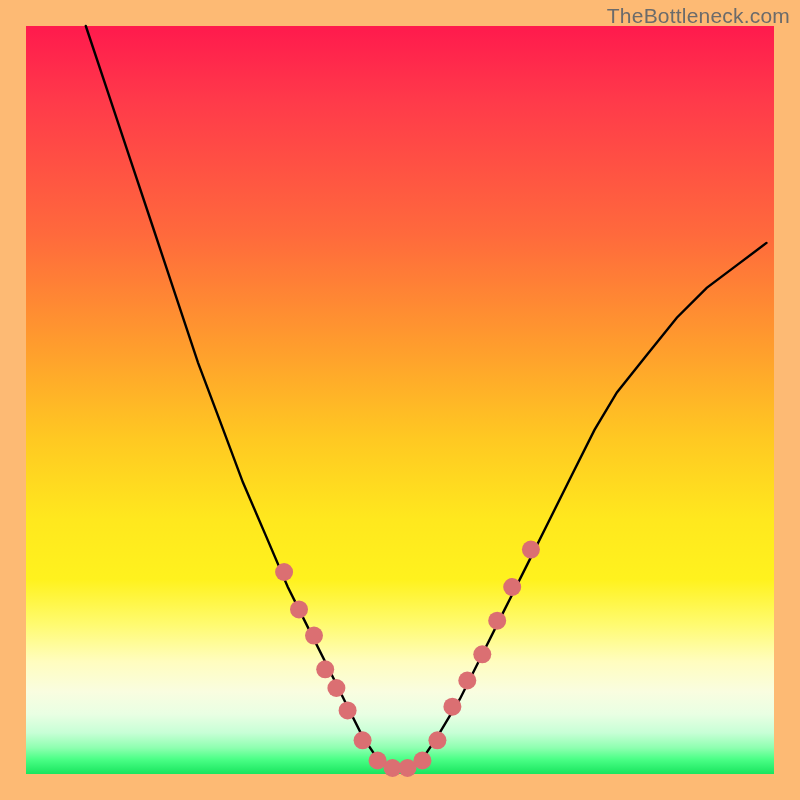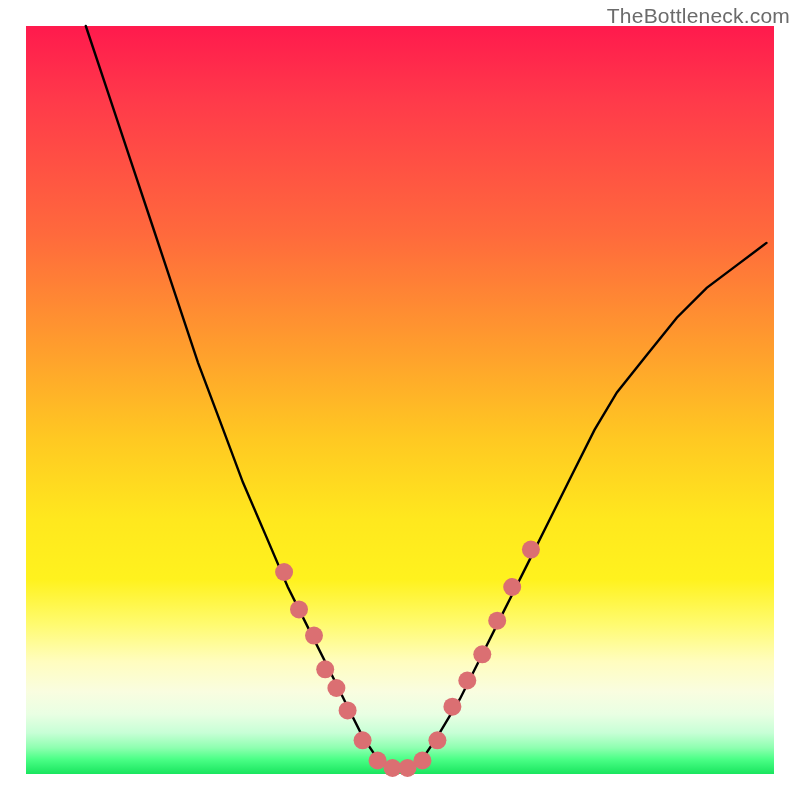--- a/index.html
+++ b/index.html
@@ -8,21 +8,21 @@
     width: 800px;
     height: 800px;
     background: #000;
     overflow: hidden;
     font-family: Arial, Helvetica, sans-serif;
   }
   .frame {
     position: relative;
     width: 800px;
     height: 800px;
-    background: #ffffff;
+    background: #fdba74;
   }
   .plot-area {
     position: absolute;
     left: 26px;
     top: 26px;
     width: 748px;
     height: 748px;
     
     background: linear-gradient(
       to bottom,

